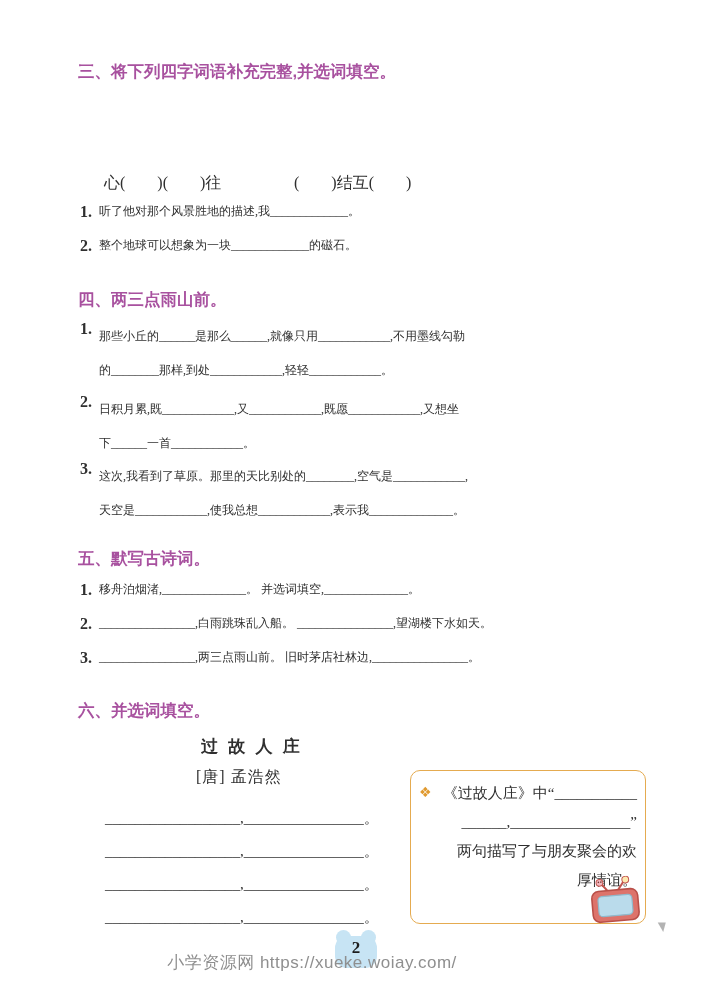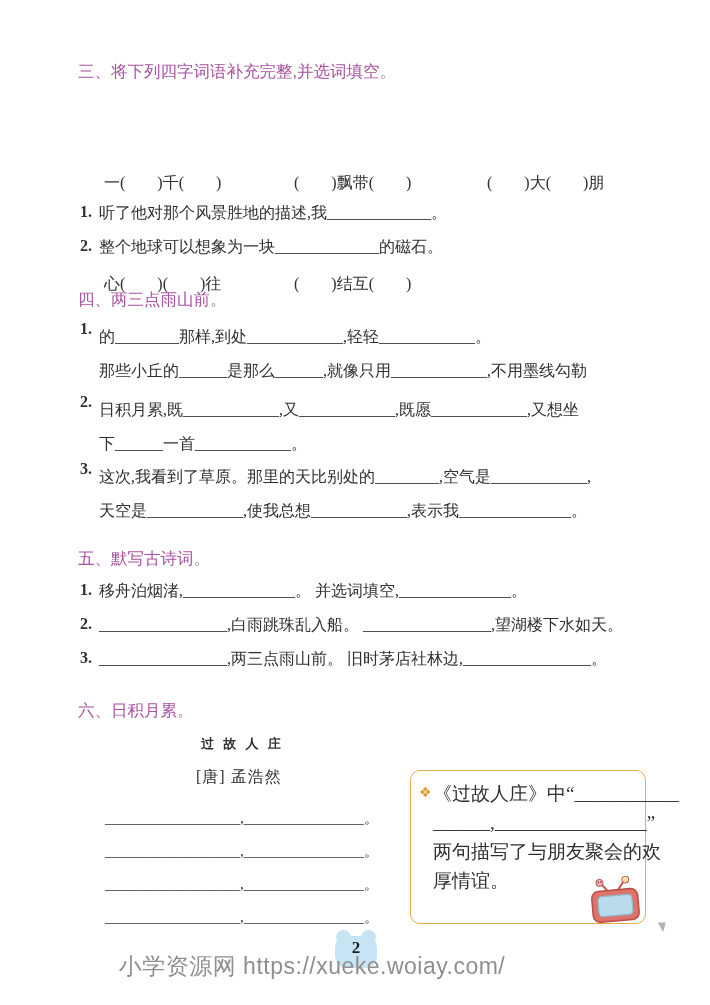--- a/index.html
+++ b/index.html
@@ -3,52 +3,52 @@
 <meta charset="utf-8">
 <style>
   html,body{margin:0;padding:0;}
   body{
     width:710px;height:1005px;background:#ffffff;position:relative;overflow:hidden;
     font-family:"Liberation Serif","DejaVu Serif",serif;color:#2f2f2f;
   }
   .abs{position:absolute;}
   .heading{
     font-family:"Liberation Sans","DejaVu Sans",sans-serif;
-    font-weight:normal;font-size:16.5px;color:#a8519f;white-space:pre;
+    font-weight:bold;font-size:16.5px;color:#a8519f;white-space:pre;
   }
-  .line{font-size:16px;white-space:pre;}
+  .line{font-size:12px;white-space:pre;}
   .num{font-weight:bold;font-size:16px;margin-right:7px;flex:0 0 auto;}
   .qrow{display:flex;align-items:flex-start;}
   .qcontent{display:flex;flex-direction:column;}
   .qcontent .line{line-height:33.5px;}
   .wordgrid{font-size:16px;line-height:33.5px;white-space:pre;}
   .grow{display:flex;}
   .gc1{width:190px;}
   .gc2{width:193px;}
   .gc3{width:160px;}
-  .poem-title{font-weight:bold;font-size:13px;letter-spacing:3px;white-space:pre;text-align:right;}
+  .poem-title{font-weight:bold;font-size:17px;letter-spacing:3px;white-space:pre;text-align:right;}
   .poem-author{font-size:16px;letter-spacing:1px;white-space:pre;}
   .poem-lines div{font-size:15px;line-height:33px;white-space:pre;}
   .tipbox{
     left:410px;top:770px;width:236px;height:154px;
     border:1.5px solid #e5ab50;border-radius:10px;background:#fff;box-sizing:border-box;
     padding:8px 8px 0 8px;
   }
   .tip-bullet{position:absolute;left:8px;top:13px;color:#e09a30;font-size:14px;}
-  .tip-line{font-size:19px;line-height:29px;padding-left:14px;white-space:pre;}
+  .tip-line{font-size:15px;line-height:29px;padding-left:14px;white-space:pre;text-align:right;}
   .tv-icon{position:absolute;right:4px;bottom:0px;transform:rotate(-5deg);}
   .cursor-arrow{
     position:absolute;left:660px;top:920px;width:0;height:0;
     border-left:7px solid #9a9a9a;border-top:4px solid transparent;border-bottom:7px solid transparent;
     transform:rotate(-30deg);opacity:.75;
   }
   .footer-text{
     left:0;top:951px;width:624px;text-align:center;
     font-family:"Liberation Sans","DejaVu Sans",sans-serif;
-    font-size:23px;color:#8f8f8f;letter-spacing:.5px;z-index:2;
+    font-size:17px;color:#8f8f8f;letter-spacing:.5px;z-index:2;
   }
   .page-badge{
     left:335px;top:936px;width:42px;height:32px;background:#c7e4f4;border-radius:12px;z-index:1;
   }
   .page-badge::before,.page-badge::after{
     content:"";position:absolute;top:-6px;width:15px;height:15px;border-radius:50%;background:#c7e4f4;
   }
   .page-badge::before{left:1px;}
   .page-badge::after{right:1px;}
   .page-num{
@@ -58,46 +58,41 @@
 </style>
 </head>
 <body>
 
 <div>
 
   <div class="abs heading" style="left:78px;top:61px">三、将下列四字词语补充完整,并选词填空。</div>
 
   <div class="abs wordgrid" style="left:104px;top:99px">
     <div class="grow">
-      <span class="gc1">一(        )千(        )</span>
-      <span class="gc2">(        )飘带(        )</span>
-      <span class="gc3">(        )大(        )朋</span>
-    </div>
-    <div class="grow">
       <span class="gc1">心(        )(        )往</span>
       <span class="gc3">(        )结互(        )</span>
     </div>
   </div>
 
   <div class="abs qrow" style="left:80px;top:203px">
     <span class="num">1.</span>
     <span class="line">听了他对那个风景胜地的描述,我_____________。</span>
   </div>
   <div class="abs qrow" style="left:80px;top:237px">
     <span class="num">2.</span>
     <span class="line">整个地球可以想象为一块_____________的磁石。</span>
   </div>
 
   <div class="abs heading" style="left:78px;top:289px">四、两三点雨山前。</div>
 
   <div class="abs qrow" style="left:80px;top:320px">
     <span class="num">1.</span>
     <span class="qcontent">
+      <span class="line">那些小丘的______是那么______,就像只用____________,不用墨线勾勒</span>
       <span class="line">的________那样,到处____________,轻轻____________。</span>
-      <span class="line">那些小丘的______是那么______,就像只用____________,不用墨线勾勒</span>
     </span>
   </div>
   <div class="abs qrow" style="left:80px;top:393px">
     <span class="num">2.</span>
     <span class="qcontent">
       <span class="line">日积月累,既____________,又____________,既愿____________,又想坐</span>
       <span class="line">下______一首____________。</span>
     </span>
   </div>
   <div class="abs qrow" style="left:80px;top:460px">
@@ -116,21 +111,21 @@
   </div>
   <div class="abs qrow" style="left:80px;top:615px">
     <span class="num">2.</span>
     <span class="line">________________,白雨跳珠乱入船。 ________________,望湖楼下水如天。</span>
   </div>
   <div class="abs qrow" style="left:80px;top:649px">
     <span class="num">3.</span>
     <span class="line">________________,两三点雨山前。 旧时茅店社林边,________________。</span>
   </div>
 
-  <div class="abs heading" style="left:78px;top:700px">六、日积月累。</div>
+  <div class="abs heading" style="left:78px;top:700px">六、并选词填空。</div>
 
   <div class="abs poem-title" style="left:201px;top:735px">过 故 人 庄</div>
   <div class="abs poem-author" style="left:196px;top:767px">[唐] 孟浩然</div>
 
   <div class="abs poem-lines" style="left:105px;top:802px">
     <div>__________________,________________。</div>
     <div>__________________,________________。</div>
     <div>__________________,________________。</div>
     <div>__________________,________________。</div>
   </div>

